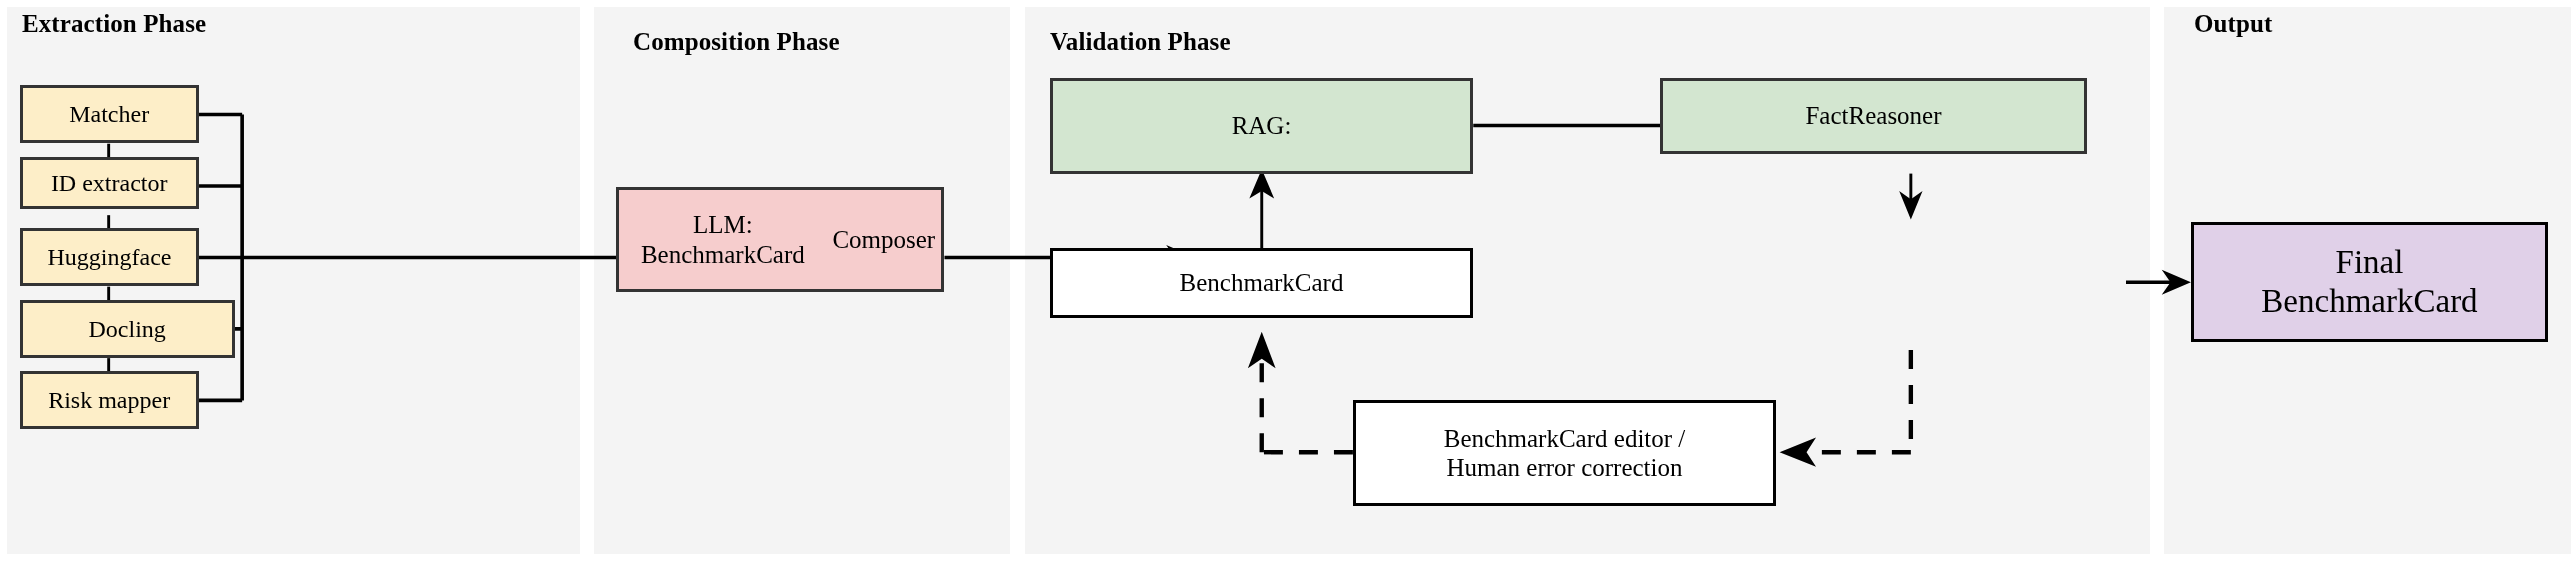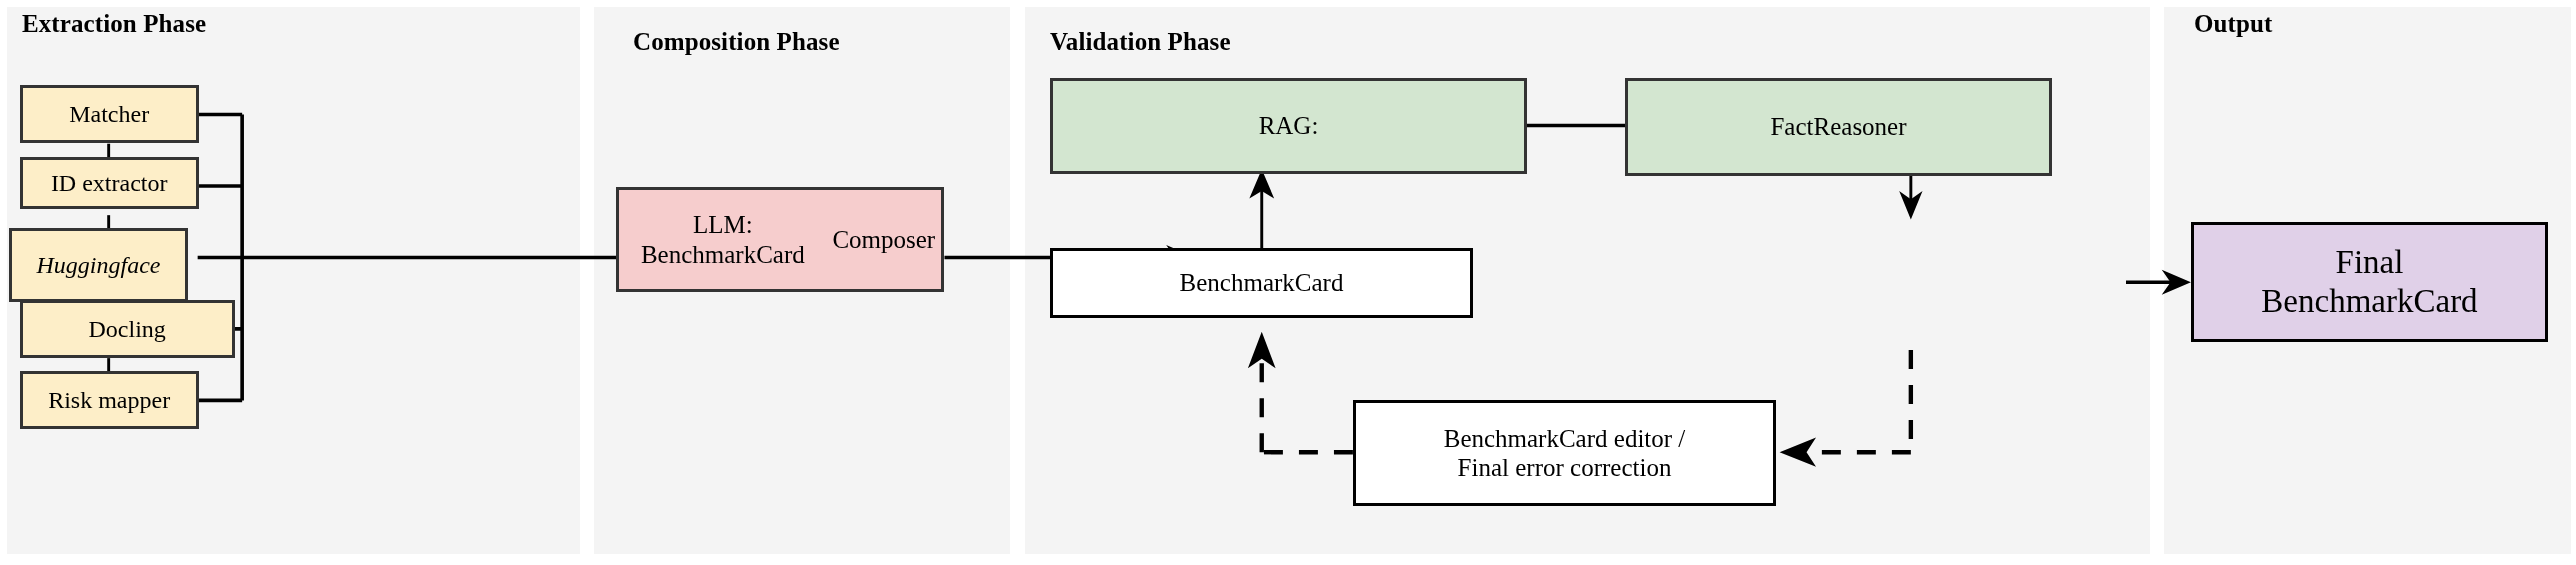--- a/index.html
+++ b/index.html
@@ -106,51 +106,51 @@
       <polygon class="ah" points="1730,455 1711,505 1730,492 1749,505"></polygon>
     </g>
   </svg>
 
   <div class="node n-yellow" style="left:19.7px;top:85px;width:179px;height:58px;">
     <span>Matcher</span>
   </div>
   <div class="node n-yellow" style="left:19.7px;top:157px;width:179px;height:52px;">
     <span>ID extractor</span>
   </div>
-  <div class="node n-yellow" style="left:9px;top:228px;width:179px;height:74px;font-style:italic;">
+  <div class="node n-yellow" style="left:20px;top:228px;width:179px;height:58px;">
     <span>Huggingface</span>
   </div>
   <div class="node n-yellow" style="left:19.7px;top:300px;width:215px;height:58px;">
     <span>Docling</span>
   </div>
   <div class="node n-yellow" style="left:19.7px;top:371px;width:179px;height:58px;">
     <span>Risk mapper</span>
   </div>
 
   <div class="node n-pink" style="left:616px;top:187px;width:328px;height:105px;">
     <span>LLM: BenchmarkCard</span>
     <span>Composer</span>
   </div>
 
-  <div class="node n-green" style="left:1050px;top:78px;width:477px;height:96px;flex-direction:row;">
+  <div class="node n-green" style="left:1050px;top:78px;width:423px;height:96px;flex-direction:row;">
     <span>RAG:</span>
   </div>
 
-  <div class="node n-green" style="left:1625px;top:78px;width:427px;height:98px;">
+  <div class="node n-green" style="left:1660px;top:78px;width:427px;height:76px;">
     <span>FactReasoner</span>
   </div>
 
   <div class="node n-white" style="left:1050px;top:248px;width:423px;height:70px;">
     <span>BenchmarkCard</span>
   </div>
 
 
   <div class="node n-white" style="left:1353px;top:400px;width:423px;height:106px;flex-direction:column;">
     <span>BenchmarkCard editor /</span>
-    <span>Final error correction</span>
+    <span>Human error correction</span>
   </div>
 
   <div class="node n-purple" style="left:2191px;top:222px;width:357px;height:120px;flex-direction:column;">
     <span>Final</span>
     <span>BenchmarkCard</span>
   </div>
 
 </div>
 
 

